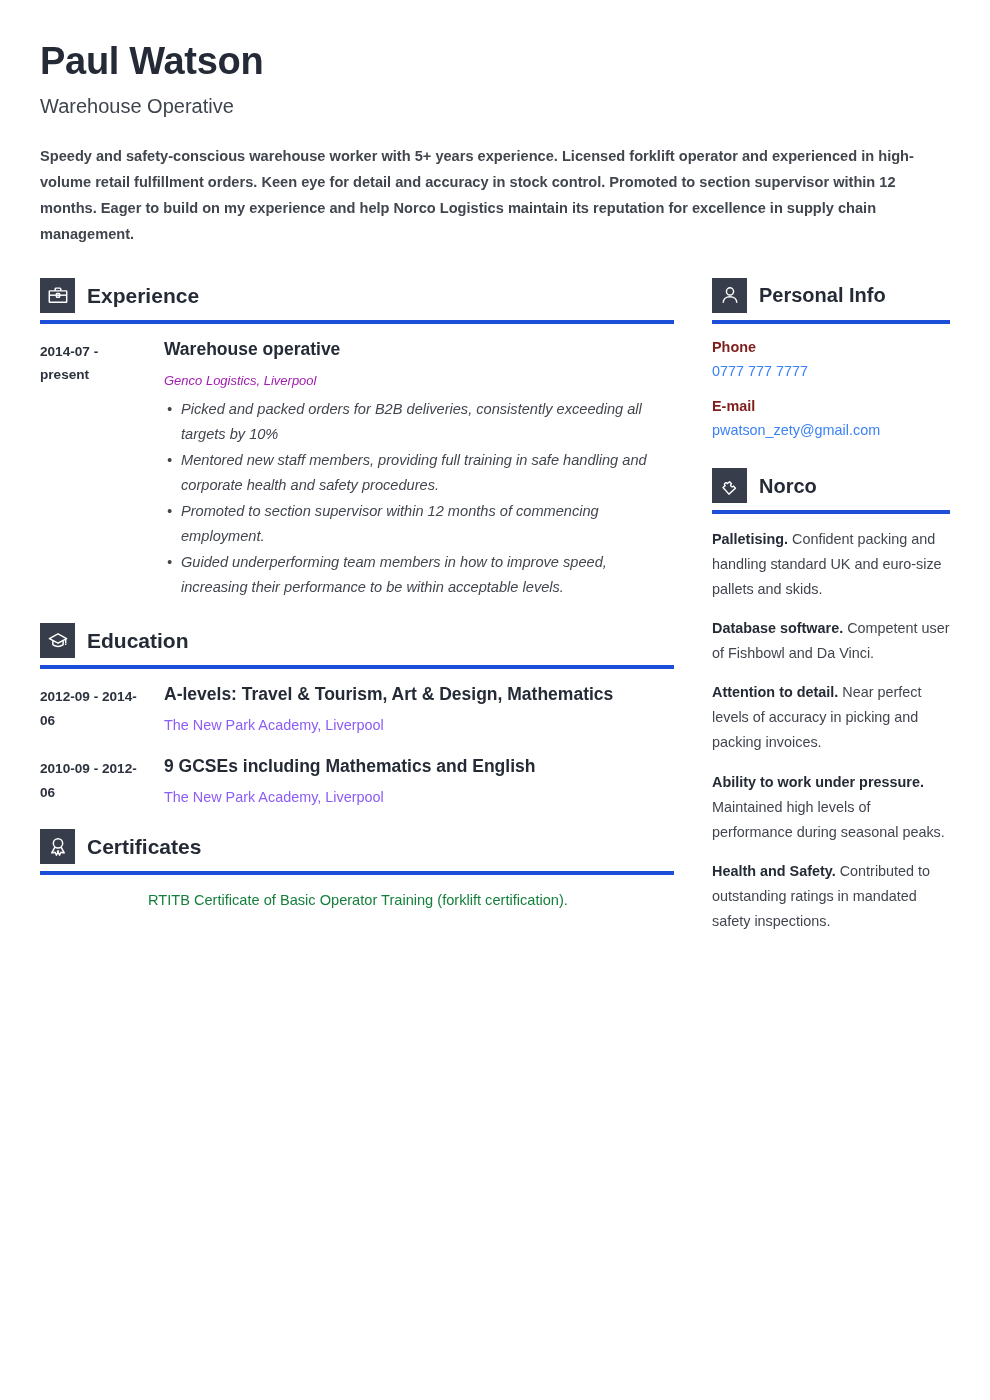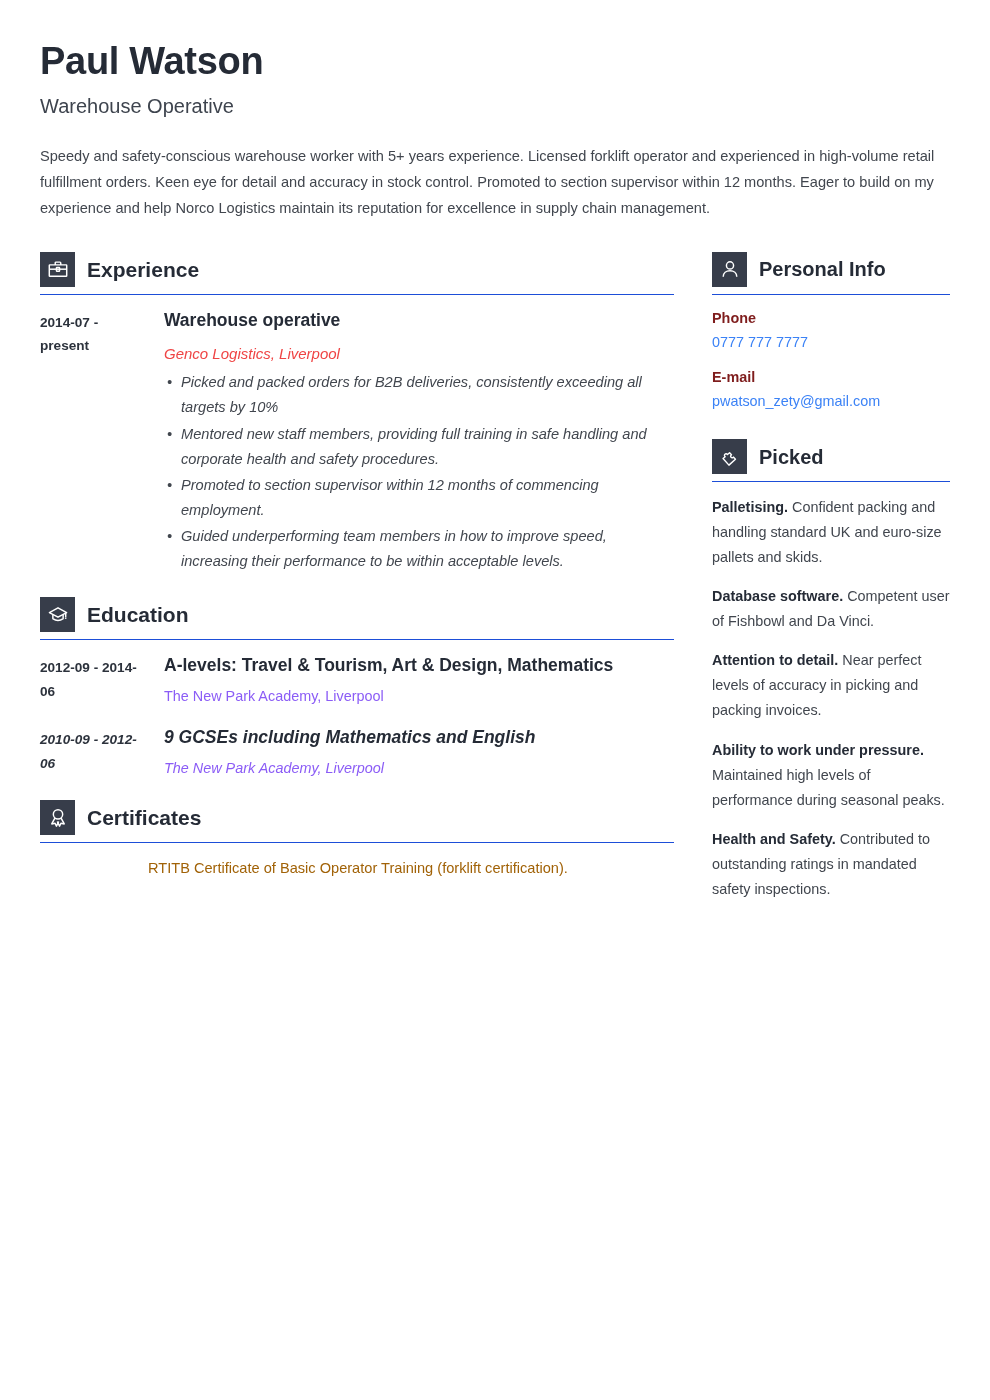--- a/index.html
+++ b/index.html
@@ -36,39 +36,40 @@
     color: #3e444e;
     margin: 0 0 26px 0;
     line-height: 1.2;
   }
   .summary {
     font-size: 14.6px;
     line-height: 1.78;
     color: #41464e;
     margin: 0 0 30px 0;
     max-width: 912px;
+    font-weight: bold;
   }
 
   
   .cols {
     display: flex;
     align-items: flex-start;
   }
   .col-left  { width: 634px; flex: 0 0 634px; }
   .col-gap   { width: 38px; flex: 0 0 38px; }
   .col-right { width: 238px; flex: 0 0 238px; }
 
   
   .sec { margin-bottom: 4px; }
   .sec-head {
     display: flex;
     align-items: center;
     gap: 12px;
     padding-bottom: 7px;
-    border-bottom: 1px solid #1d4ed8;
+    border-bottom: 4px solid #1d4ed8;
     margin-bottom: 14px;
   }
   .sec-icon {
     width: 35px; height: 35px;
     flex: 0 0 35px;
     background: #373d4a;
     display: flex;
     align-items: center;
     justify-content: center;
   }
@@ -101,23 +102,23 @@
   }
   .entry-body { flex: 1 1 auto; }
   .entry-role {
     font-size: 17.5px;
     font-weight: bold;
     color: #252b36;
     line-height: 1.3;
     margin: 0 0 8px 0;
   }
   .entry-company {
-    font-size: 15px;
+    font-size: 13px;
     font-style: italic;
-    color: #ef4444;
+    color: #a21caf;
     line-height: 1.4;
     margin: 12px 0 6px 0;
   }
   .entry-sub {
     font-size: 14.4px;
     color: #8b5cf6;
     line-height: 1.6;
     margin: 0;
   }
   ul.bullets {
@@ -137,30 +138,30 @@
     content: "•";
     position: absolute;
     left: -14px;
     top: 0;
     color: #41464e;
   }
 
   .sec-experience  { margin-bottom: 22px; }
   .sec-education   { margin-bottom: 20px; }
   .edu-entry       { margin-bottom: 18px; }
-  .edu-entry:last-child { margin-bottom: 0; font-style: italic; }
+  .edu-entry:last-child { margin-bottom: 0; }
 
   .cert-row {
     display: flex;
     align-items: flex-start;
   }
   .cert-spacer { width: 108px; flex: 0 0 108px; }
   .cert-text {
     font-size: 14.6px;
-    color: #a16207;
+    color: #15803d;
     line-height: 1.6;
   }
 
   
   .info-block { margin-bottom: 13px; }
   .info-label {
     font-size: 14.4px;
     font-weight: bold;
     color: #7f1d1d;
     line-height: 1.5;
@@ -301,21 +302,21 @@
 
       <div class="sec sec-skills">
         <div class="sec-head">
           <span class="sec-icon">
             <svg width="22" height="22" viewBox="0 0 24 24" fill="none" stroke="#ffffff" stroke-width="1.55" stroke-linejoin="round">
               <g transform="rotate(-42 12 12)">
                 <path d="M5.2 8.2h3.1a1.75 1.75 0 1 1 3.4 0h3.1v3.1a1.75 1.75 0 1 0 0 3.4v3.1H5.2V8.2z"></path>
               </g>
             </svg>
           </span>
-          <span class="sec-title">Picked</span>
+          <span class="sec-title">Norco</span>
         </div>
 
         <p class="skill"><b>Palletising.</b><span> Confident packing and handling standard UK and euro-size pallets and skids.</span></p>
         <p class="skill"><b>Database software.</b><span> Competent user of Fishbowl and Da Vinci.</span></p>
         <p class="skill"><b>Attention to detail.</b><span> Near perfect levels of accuracy in picking and packing invoices.</span></p>
         <p class="skill"><b>Ability to work under pressure.</b><span> Maintained high levels of performance during seasonal peaks.</span></p>
         <p class="skill"><b>Health and Safety.</b><span> Contributed to outstanding ratings in mandated safety inspections.</span></p>
       </div>
 
     </div>

